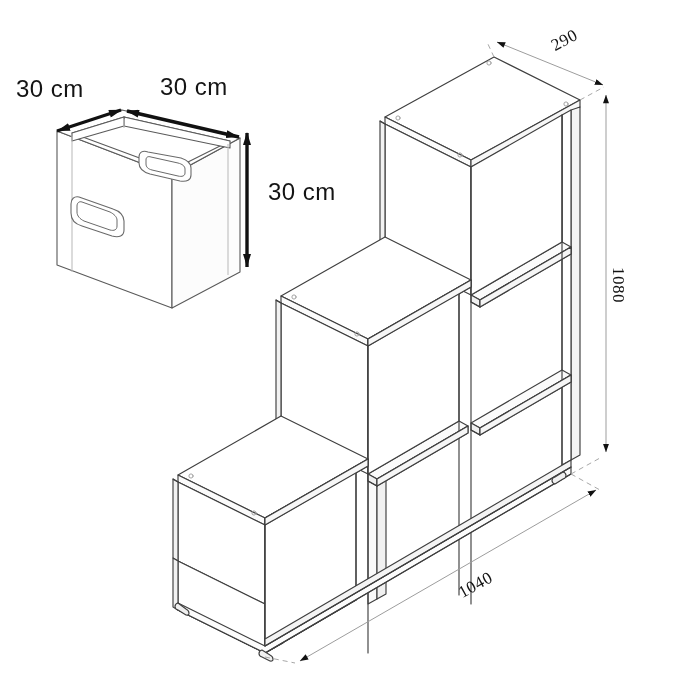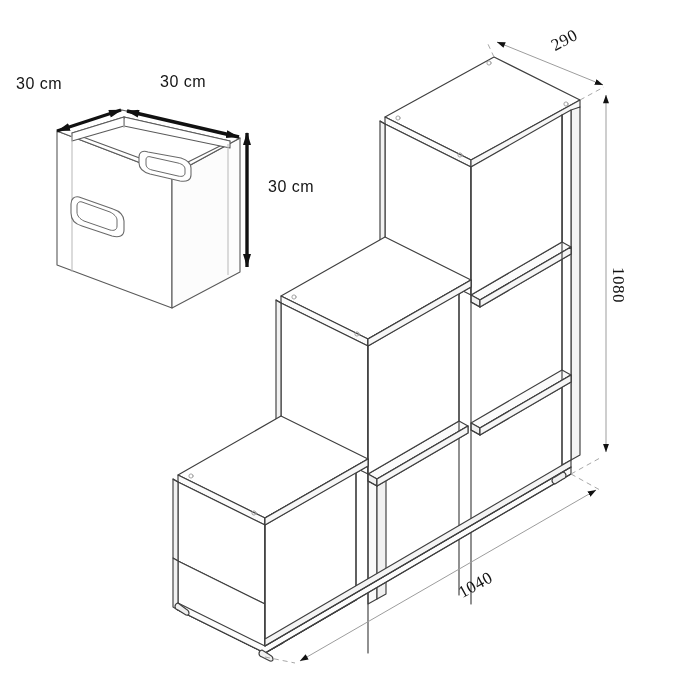--- a/index.html
+++ b/index.html
@@ -24,21 +24,21 @@
     height: 700px;
     display: block;
   }
   .lbl {
     position: absolute;
     white-space: nowrap;
     color: #141414;
     font-family: "Liberation Sans", sans-serif;
   }
   .lbl-cm {
-    font-size: 16px;
+    font-size: 24px;
     font-weight: 400;
     letter-spacing: 0.5px;
   }
   .lbl-mm {
     font-size: 17px;
     font-family: "Liberation Serif", serif;
     font-weight: 400;
     letter-spacing: 0.5px;
   }
   #lbl-box-depth  { left: 16px;  top: 75px; }

